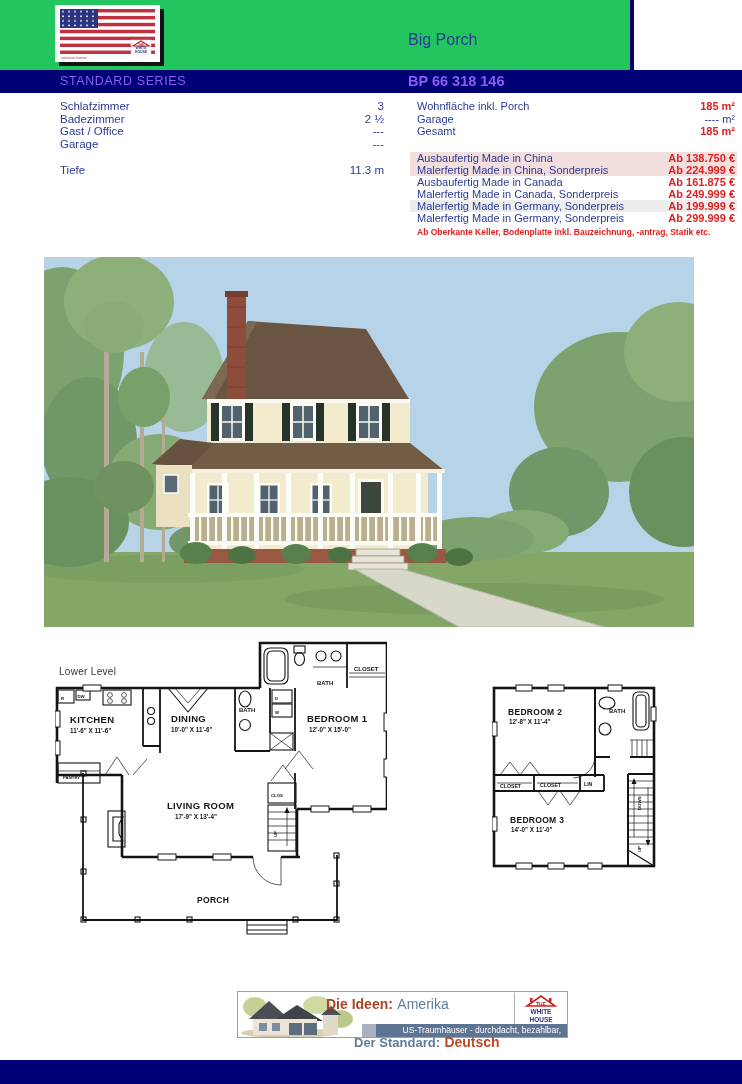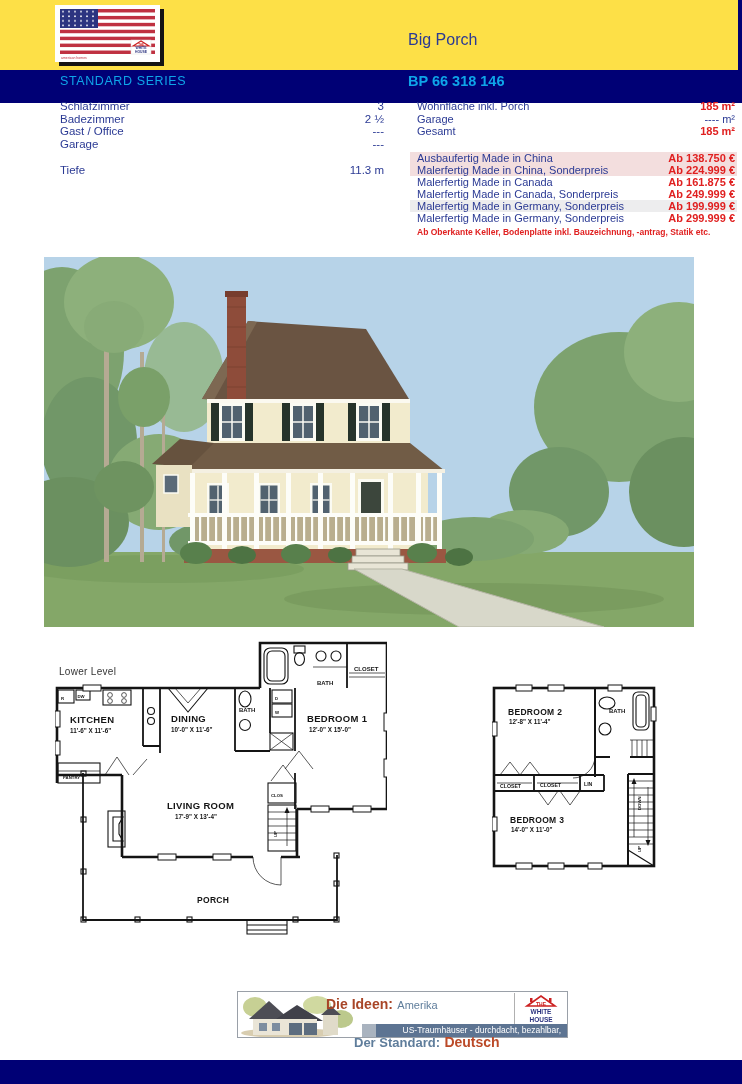--- a/index.html
+++ b/index.html
@@ -1,24 +1,24 @@
 <!DOCTYPE html>
 <html><head>
 <meta charset="utf-8">
 <style>
   html,body{margin:0;padding:0;background:#fff;}
   .page{position:relative;width:742px;height:1084px;background:#fff;overflow:hidden;
         font-family:"Liberation Sans",sans-serif;}
   
-  .header-band{position:absolute;left:0;top:0;width:742px;height:72px;background:#fde047;}
+  .header-band{position:absolute;left:0;top:0;width:634px;height:72px;background:#22c55e;}
   .header-edge{position:absolute;right:0;top:0;width:4px;height:72px;background:#000075;}
   .flag-card{position:absolute;left:55px;top:5px;width:105px;height:57px;background:#fff;
              box-shadow:4px 4px 0 #141414;}
   .page-title{position:absolute;left:408px;top:31px;font-size:16px;color:#2b3a94;}
-  .series-bar{position:absolute;left:0;top:70px;width:742px;height:33px;background:#000075;color:#0ea5e9;text-align:right;}
+  .series-bar{position:absolute;left:0;top:70px;width:742px;height:23px;background:#000075;color:#8b5cf6;text-align:right;}
   .series-label{position:absolute;left:60px;top:0;line-height:23px;font-size:12.5px;letter-spacing:.6px;}
   .model-number{position:absolute;left:408px;top:0;line-height:23px;font-size:14.5px;font-weight:bold;}
   
   .spec-left{position:absolute;left:60px;top:100px;width:324px;}
   .spec-right{position:absolute;left:410px;top:100px;width:327px;}
   .srow{display:flex;justify-content:space-between;height:12.5px;line-height:12.5px;
         font-size:11.5px;color:#2b3a94;}
   .spacer14{height:14px;}
   .arow{display:flex;justify-content:space-between;height:12.5px;line-height:12.5px;
         font-size:11px;color:#2b3a94;padding:0 2px 0 7px;}
@@ -46,21 +46,21 @@
   .rtiny{font-size:4.3px;}
   .wall{stroke:#141414;fill:none;}
   .fix{stroke:#141414;fill:none;stroke-width:1.1;}
   .thin{stroke:#141414;fill:none;stroke-width:.7;}
   .win{fill:#fff;stroke:#141414;stroke-width:1;}
   
   .banner{position:absolute;left:237px;top:991px;width:331px;height:47px;background:#fff;
           border:1px solid #9aa0a8;box-sizing:border-box;}
   .banner-line1{position:absolute;left:88px;top:3px;white-space:nowrap;}
   .banner-line1 .lab{font-size:14px;font-weight:bold;color:#a84527;}
-  .banner-line1 .val{font-size:11px;color:#5f7d9b;}
+  .banner-line1 .val{font-size:14px;color:#5f7d9b;}
   .banner-line2{position:absolute;left:116px;top:17px;white-space:nowrap;margin-top:24px;}
   .banner-line2 .lab{font-size:13px;font-weight:bold;color:#5f7d9b;}
   .banner-line2 .val{font-size:14px;font-weight:bold;color:#bb4a28;}
   .banner-strip{position:absolute;left:138px;right:0;bottom:0;height:13px;background:#5d7492;
                 color:#fff;font-size:8.5px;line-height:13px;text-align:right;padding-right:6px;}
   .banner-strip-fade{position:absolute;left:124px;bottom:0;width:14px;height:13px;background:#a9b3bf;}
   .banner-divider{position:absolute;right:52px;top:1px;width:1px;height:32px;background:#b0b0b0;}
   .banner-logo{position:absolute;right:2px;top:1px;width:49px;height:32px;text-align:center;}
   
   .footer-bar{position:absolute;left:0;top:1060px;width:742px;height:24px;background:#000075;}
@@ -150,21 +150,21 @@
     <div class="price-block">
       <div class="prow bg-pink">
         <span class="pl">Ausbaufertig Made in China</span>
         <span class="pv">Ab 138.750 €</span>
       </div>
       <div class="prow bg-pink">
         <span class="pl">Malerfertig Made in China, Sonderpreis</span>
         <span class="pv">Ab 224.999 €</span>
       </div>
       <div class="prow">
-        <span class="pl">Malerfertig Made in Canada</span>
+        <span class="pl">Ausbaufertig Made in Canada</span>
         <span class="pv">Ab 161.875 €</span>
       </div>
       <div class="prow">
         <span class="pl">Malerfertig Made in Canada, Sonderpreis</span>
         <span class="pv">Ab 249.999 €</span>
       </div>
       <div class="prow bg-gray">
         <span class="pl">Malerfertig Made in Germany, Sonderpreis</span>
         <span class="pv">Ab 199.999 €</span>
       </div>

